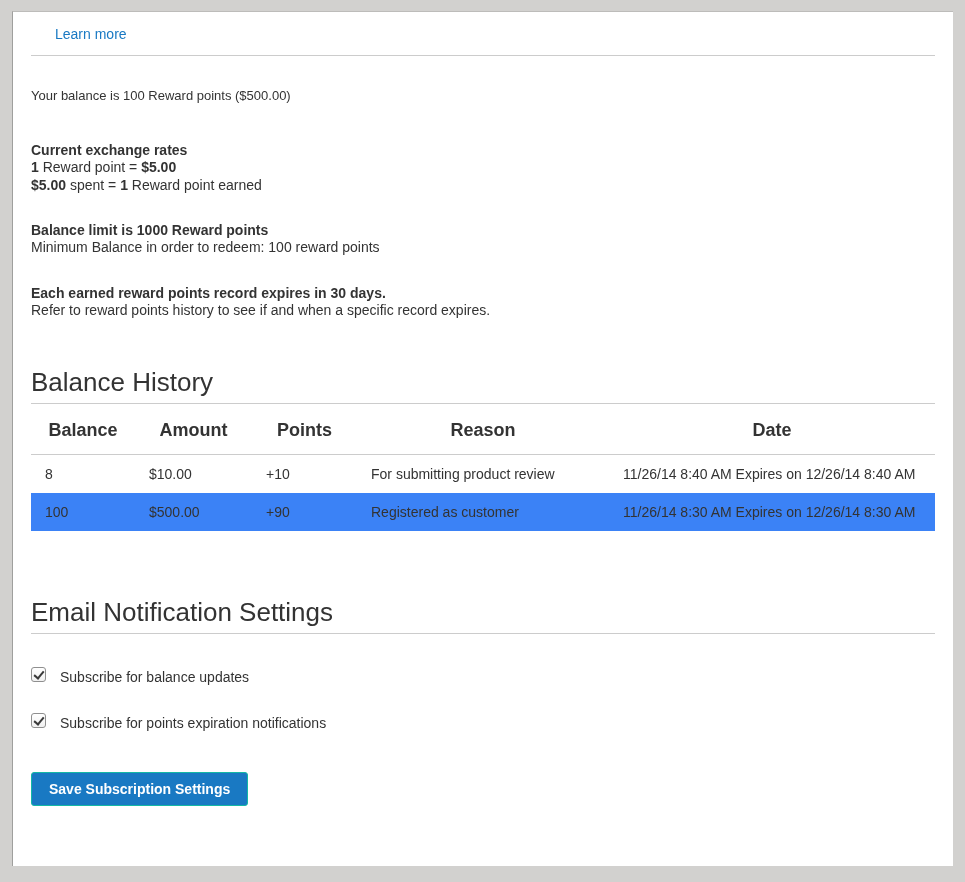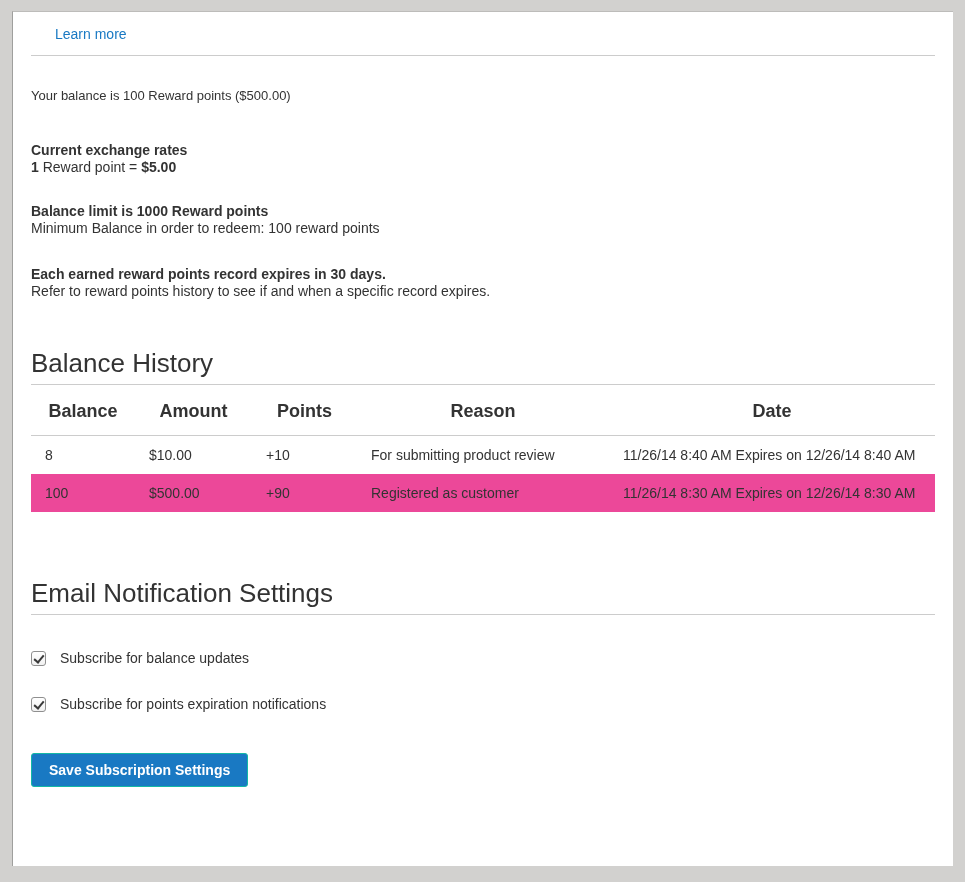--- a/index.html
+++ b/index.html
@@ -83,25 +83,25 @@
     color: #333333;
   }
   table.history td {
     padding: 11px 14px;
     font-size: 14px;
     color: #333333;
     vertical-align: middle;
     white-space: nowrap;
     overflow: hidden;
   }
-  table.history tbody tr.striped { background: #ec4899; }
+  table.history tbody tr.striped { background: #3b82f6; }
   
   .check-row {
     display: flex;
-    align-items: center;
+    align-items: flex-start;
     margin-top: 26px;
   }
   .check-row.first { margin-top: 33px; }
   .check-row input[type="checkbox"] {
     appearance: none;
     -webkit-appearance: none;
     width: 15px; height: 15px;
     margin: 0;
     border: 1px solid #8f8f8f;
     border-radius: 3px;
@@ -148,20 +148,21 @@
 
   <div class="hdr-row">
     <a class="learn-more" href="#">Learn more</a>
   </div>
   <hr class="divider">
 
   <p class="balance-summary">Your balance is 100 Reward points ($500.00)</p>
 
   <p class="bold-line mt-xl">Current exchange rates</p>
   <p class="rates plain-line"><b>1</b><span> Reward point = </span><b>$5.00</b></p>
+  <p class="plain-line" style="line-height:19px;"><b>$5.00</b><span> spent = </span><b>1</b><span> Reward point earned</span></p>
 
   <p class="bold-line mt-lg">Balance limit is 1000 Reward points</p>
   <p class="plain-line mt-md">Minimum Balance in order to redeem: 100 reward points</p>
 
   <p class="bold-line" style="margin-top:29px;">Each earned reward points record expires in 30 days.</p>
   <p class="plain-line mt-sm">Refer to reward points history to see if and when a specific record expires.</p>
 
   <h2 class="section-title sec-history">Balance History</h2>
   <hr class="divider section-rule">
 

